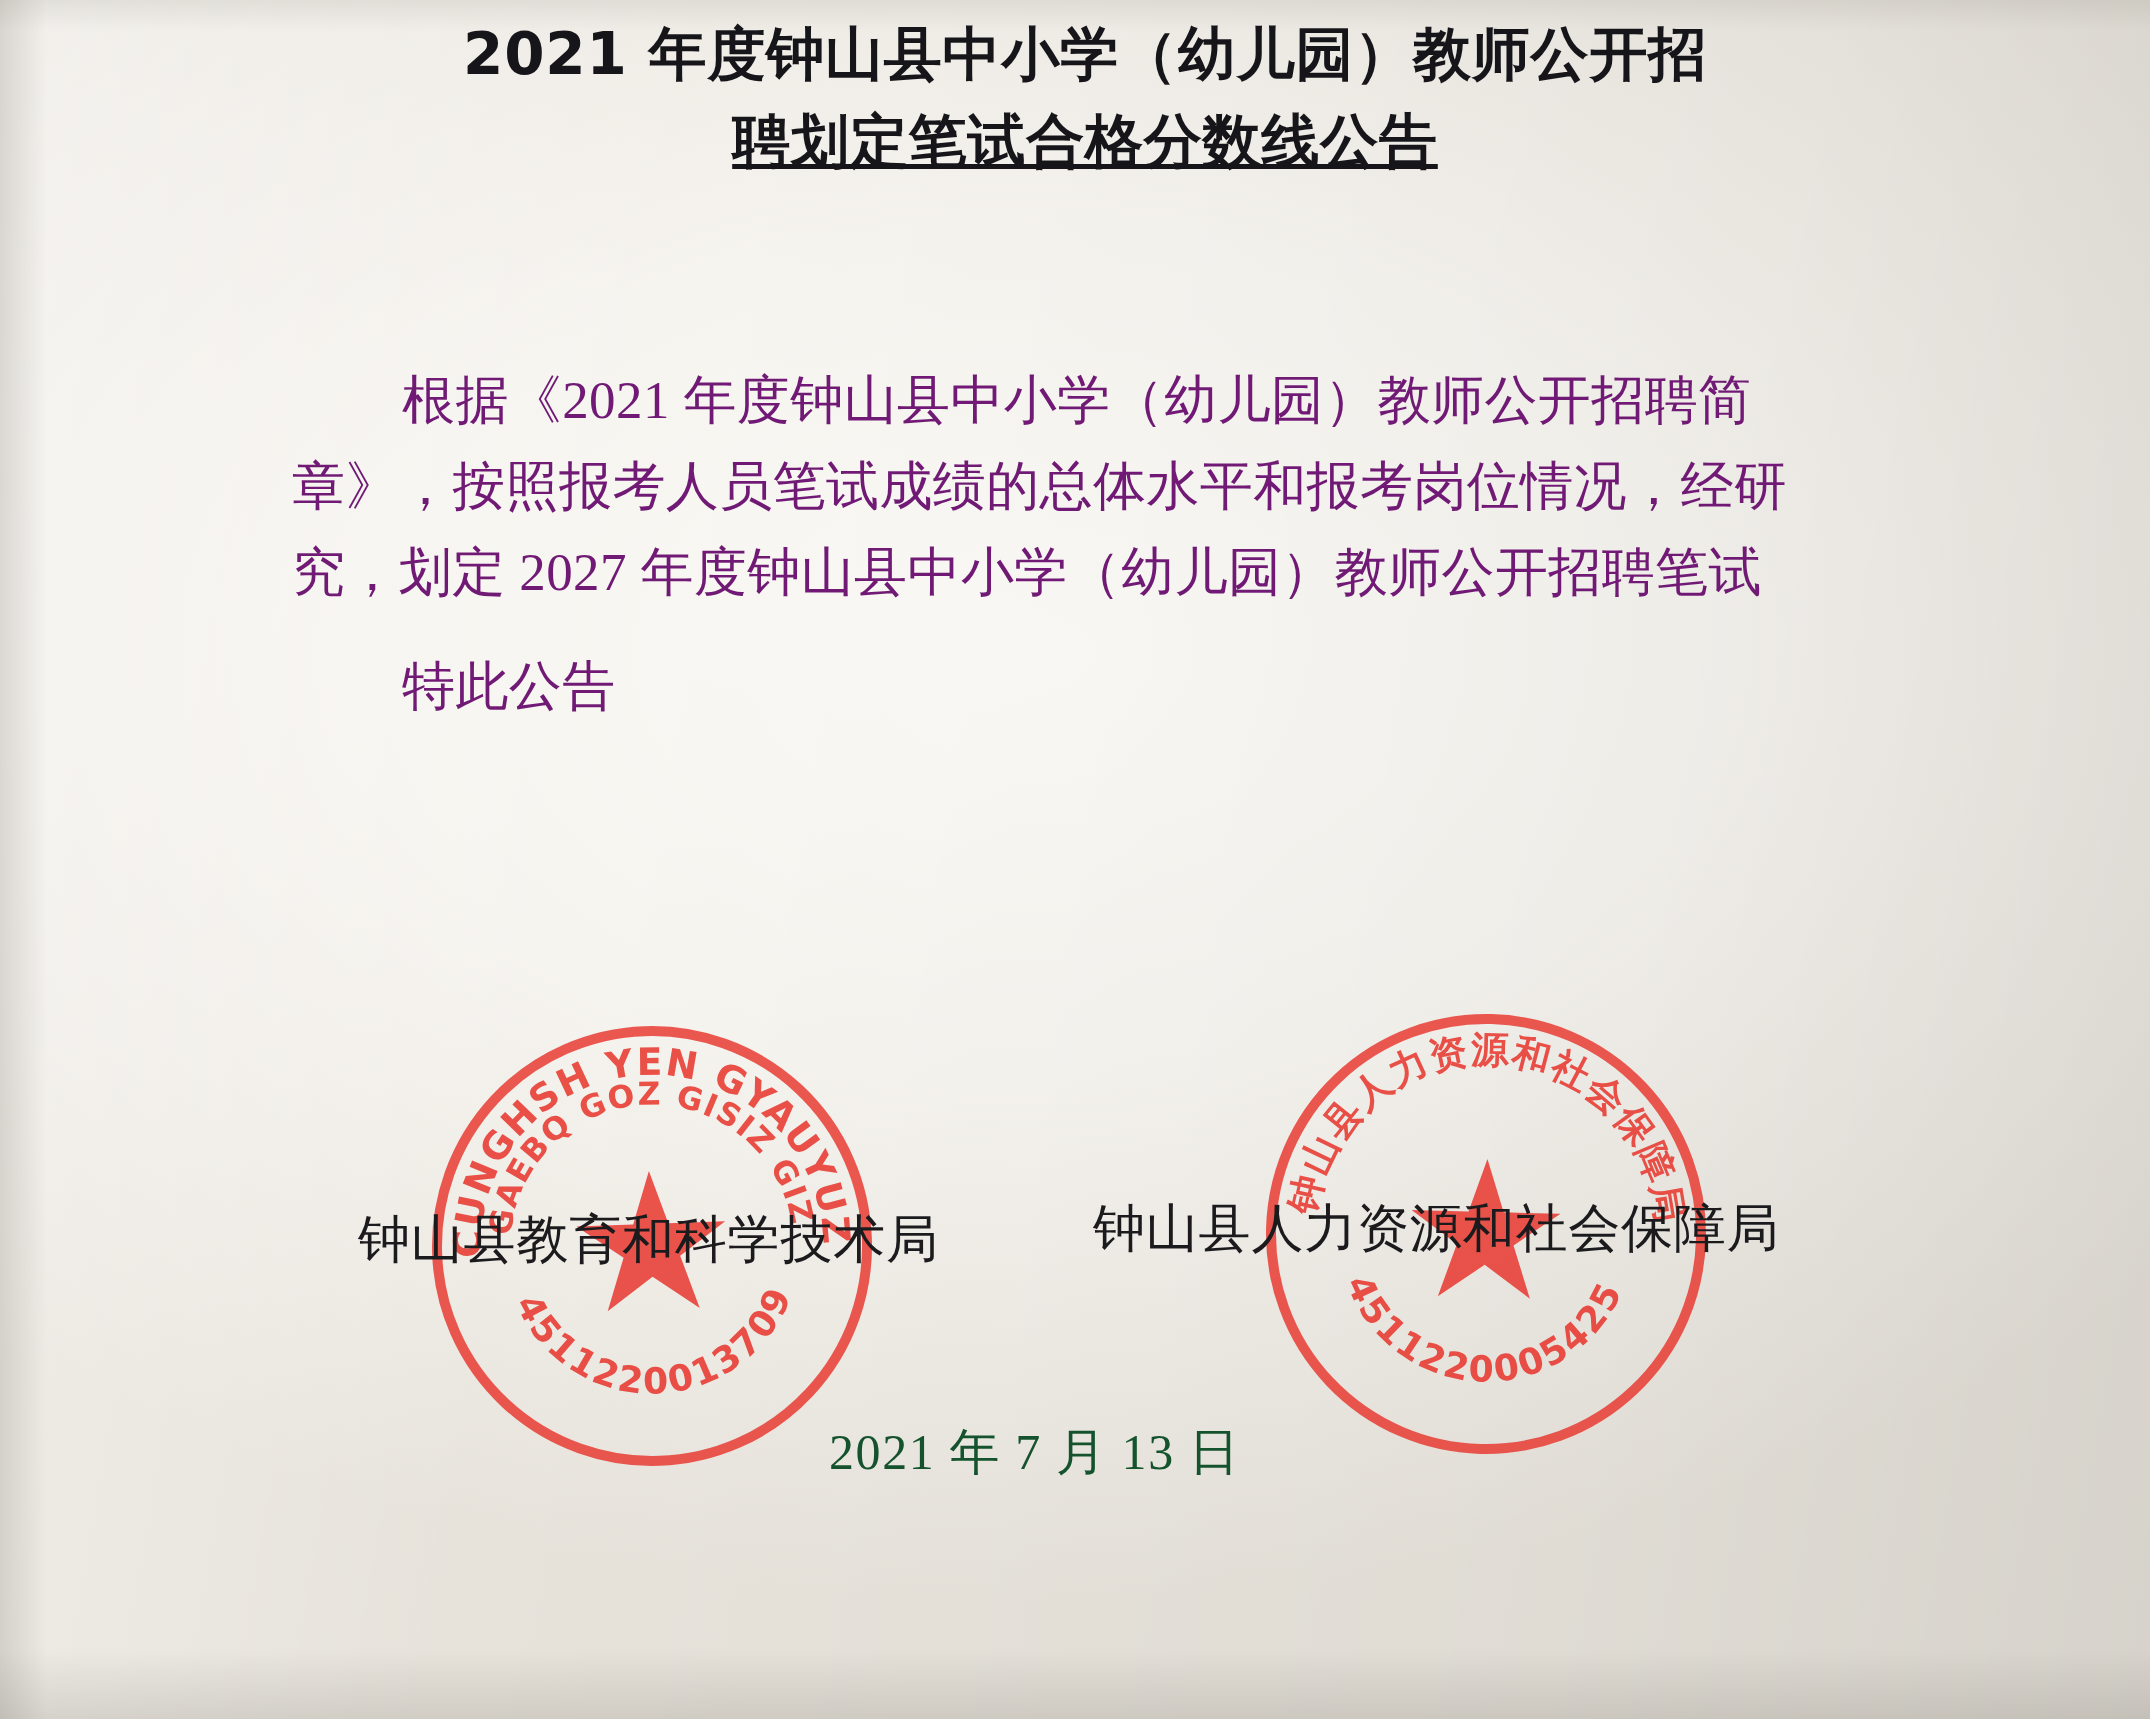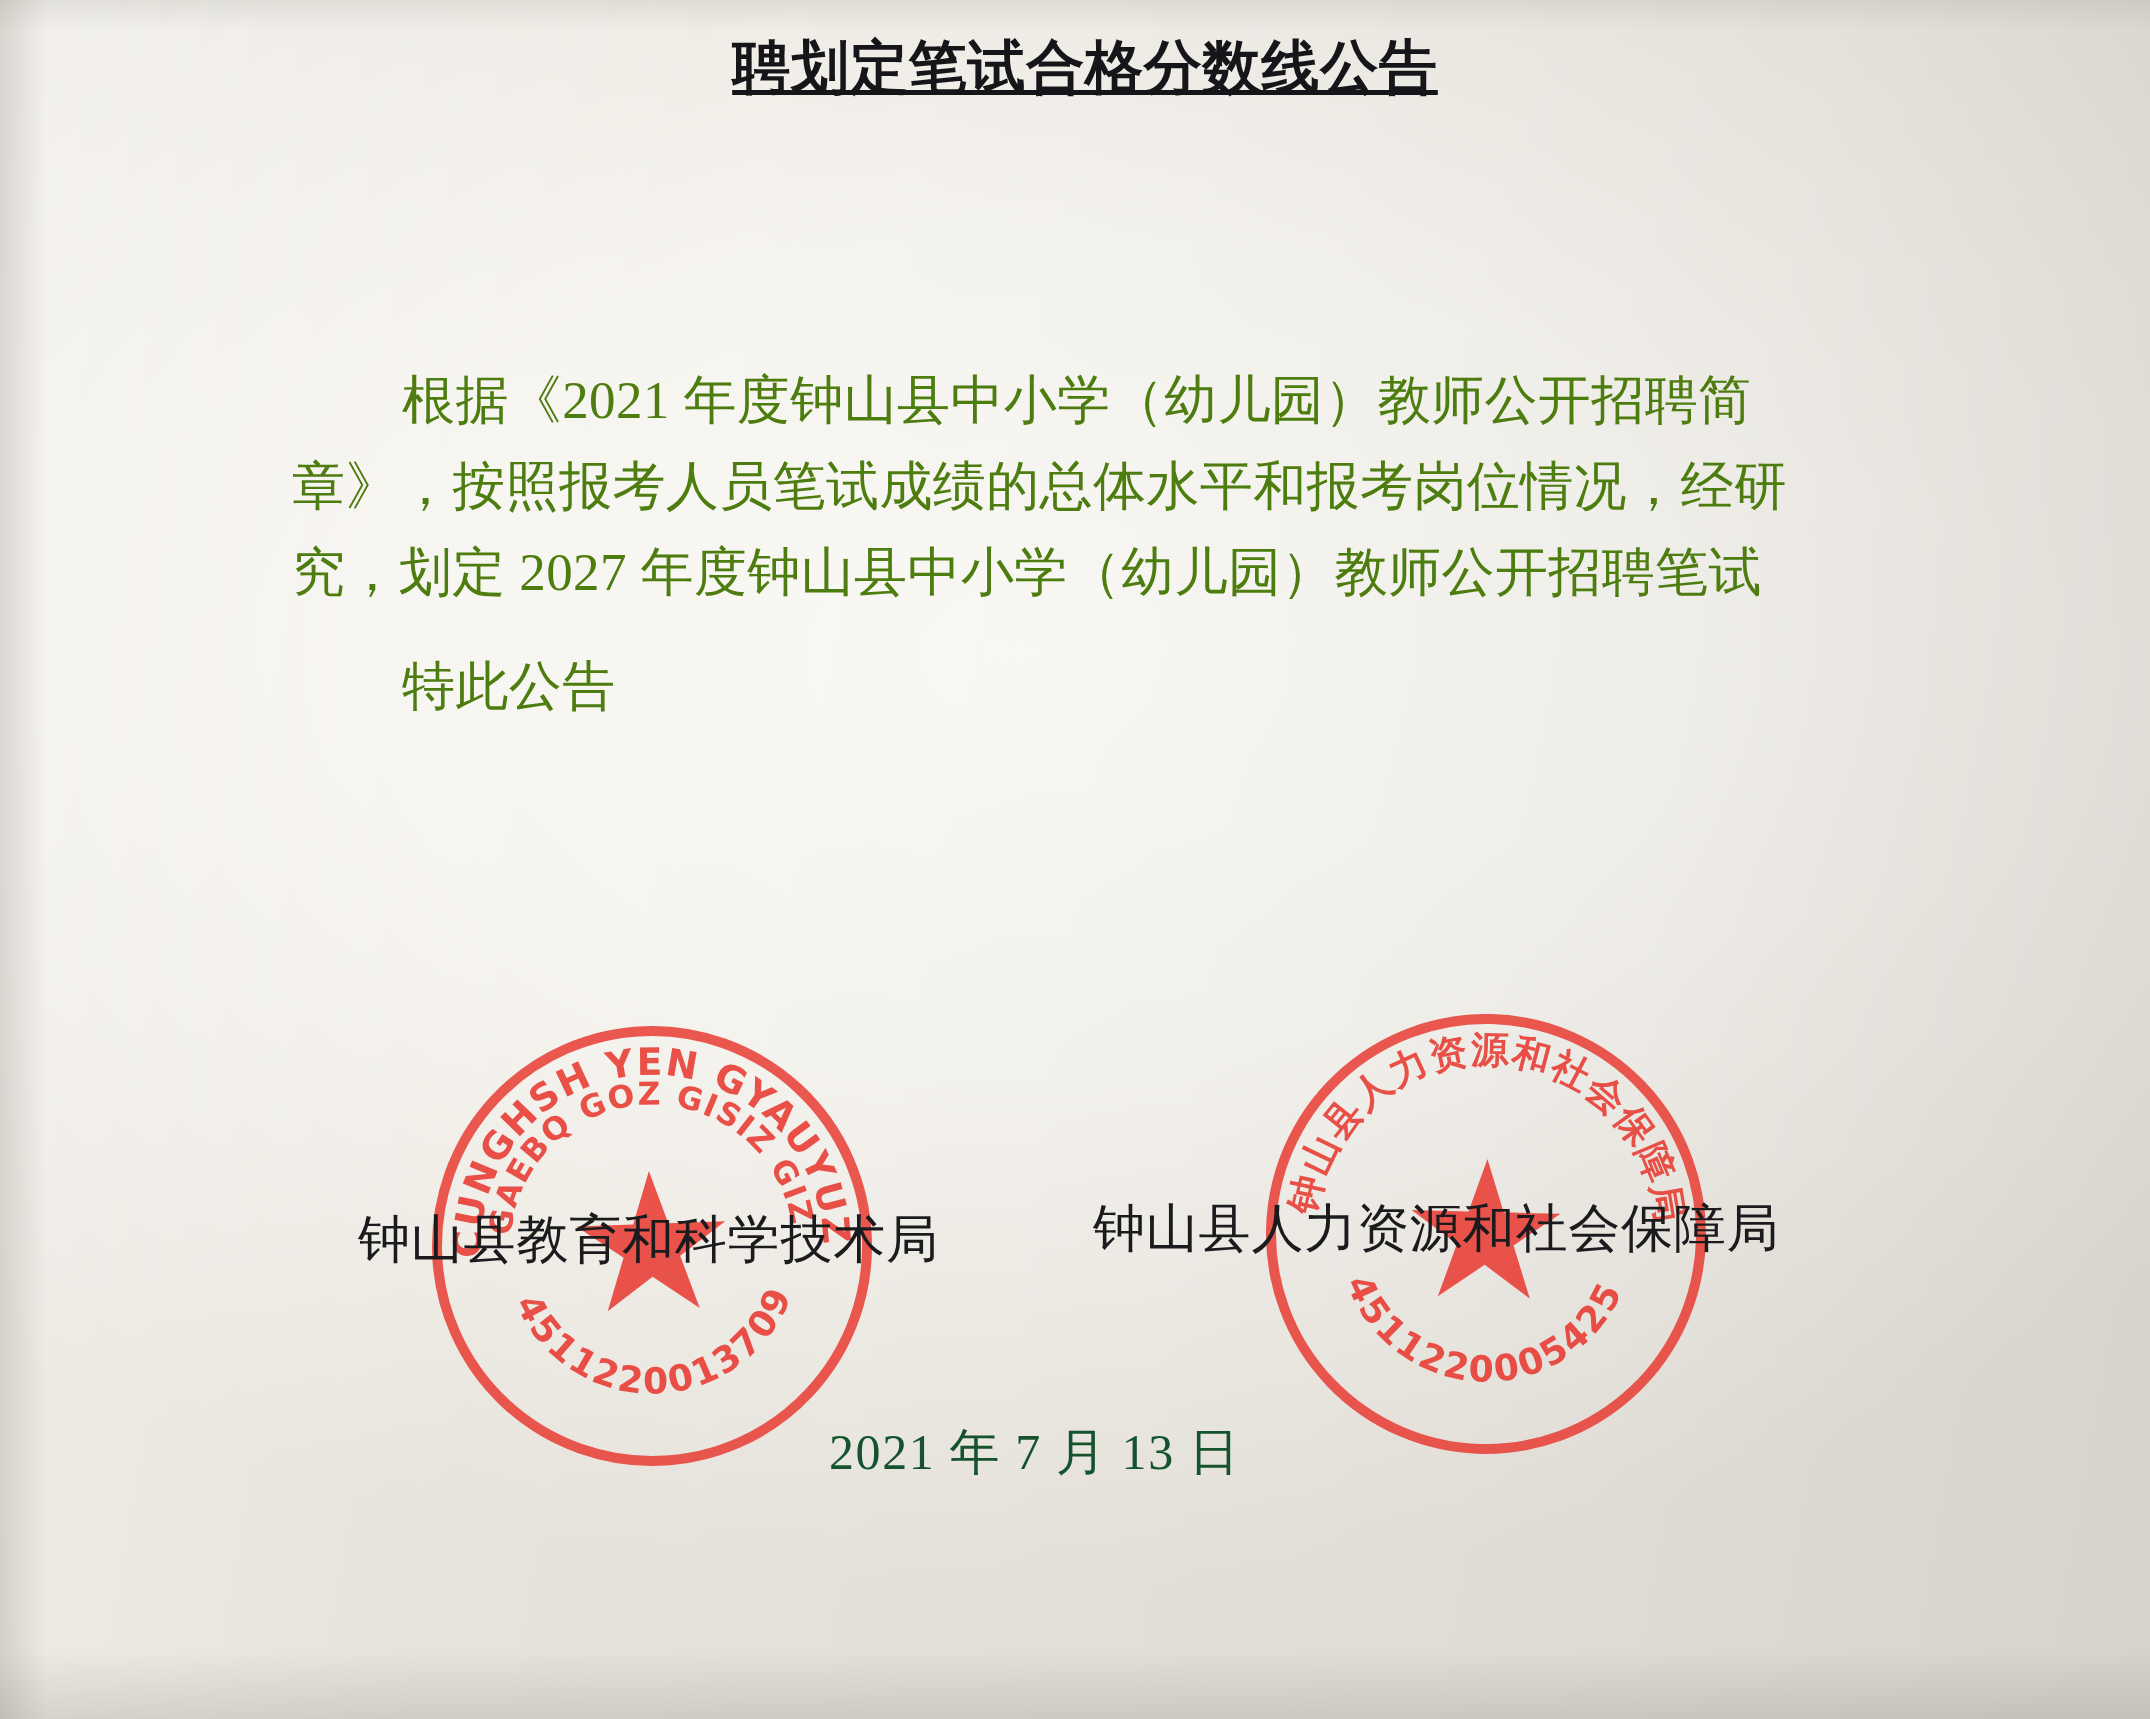--- a/index.html
+++ b/index.html
@@ -80,21 +80,21 @@
   }
 
   
   .body-block {
     position: absolute;
     top: 358px;
     left: 292px;
     width: 1596px;
     font-size: 53px;
     line-height: 1.62;
-    color: #4d7c0f;
+    color: #701a75;
     letter-spacing: 0.4px;
   }
   .para-line {
     display: block;
     white-space: nowrap;
   }
   .para-indent {
     display: inline-block;
     width: 110px;
   }
@@ -205,20 +205,21 @@
 <body>
 
 <div class="paper"></div>
 <div class="edge-shadow-left"></div>
 <div class="edge-shadow-top"></div>
 <div class="edge-shadow-bottom"></div>
 
 <div class="doc">
 
   <div class="title">
+    <span class="title-line l1">2021 年度钟山县中小学（幼儿园）教师公开招</span>
     <span class="title-line l2">聘划定笔试合格分数线公告</span>
   </div>
 
   <div class="body-block">
     <div>
       <span class="para-line"><span class="para-indent"></span><span>根据《2021 年度钟山县中小学（幼儿园）教师公开招聘简</span></span>
       <span class="para-line">章》，按照报考人员笔试成绩的总体水平和报考岗位情况，经研</span>
       <span class="para-line">究，划定 2027 年度钟山县中小学（幼儿园）教师公开招聘笔试</span>
     </div>
     <div class="para-2">

